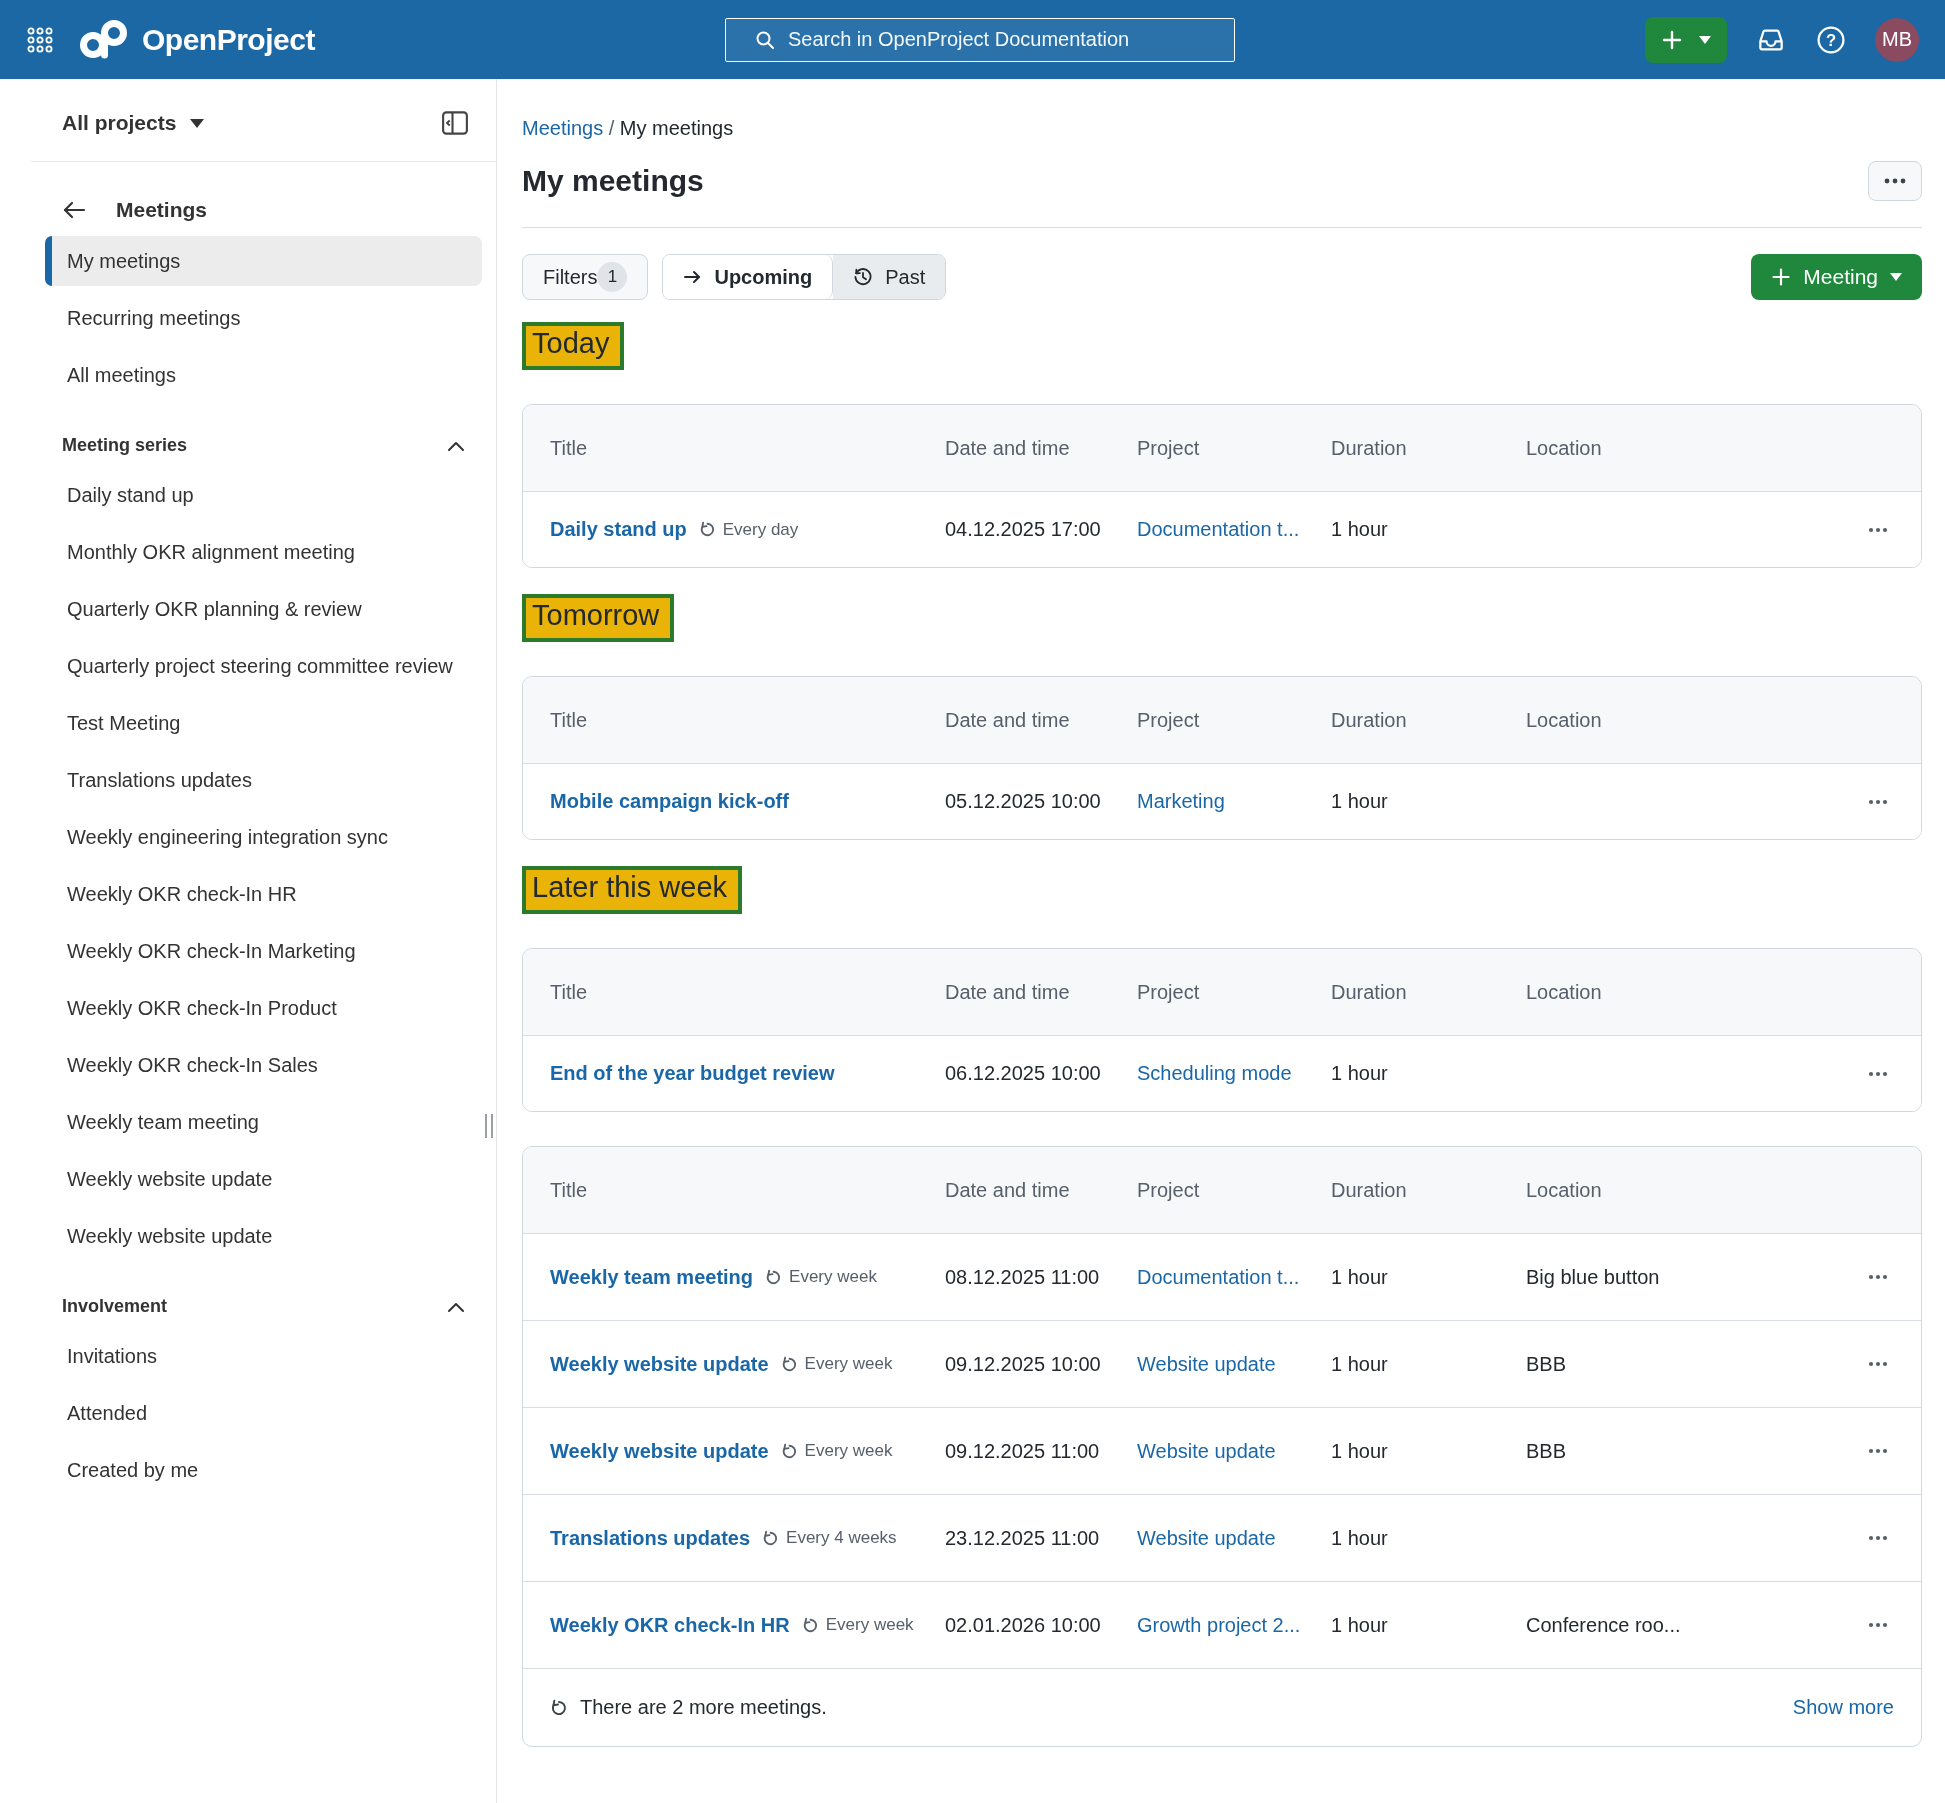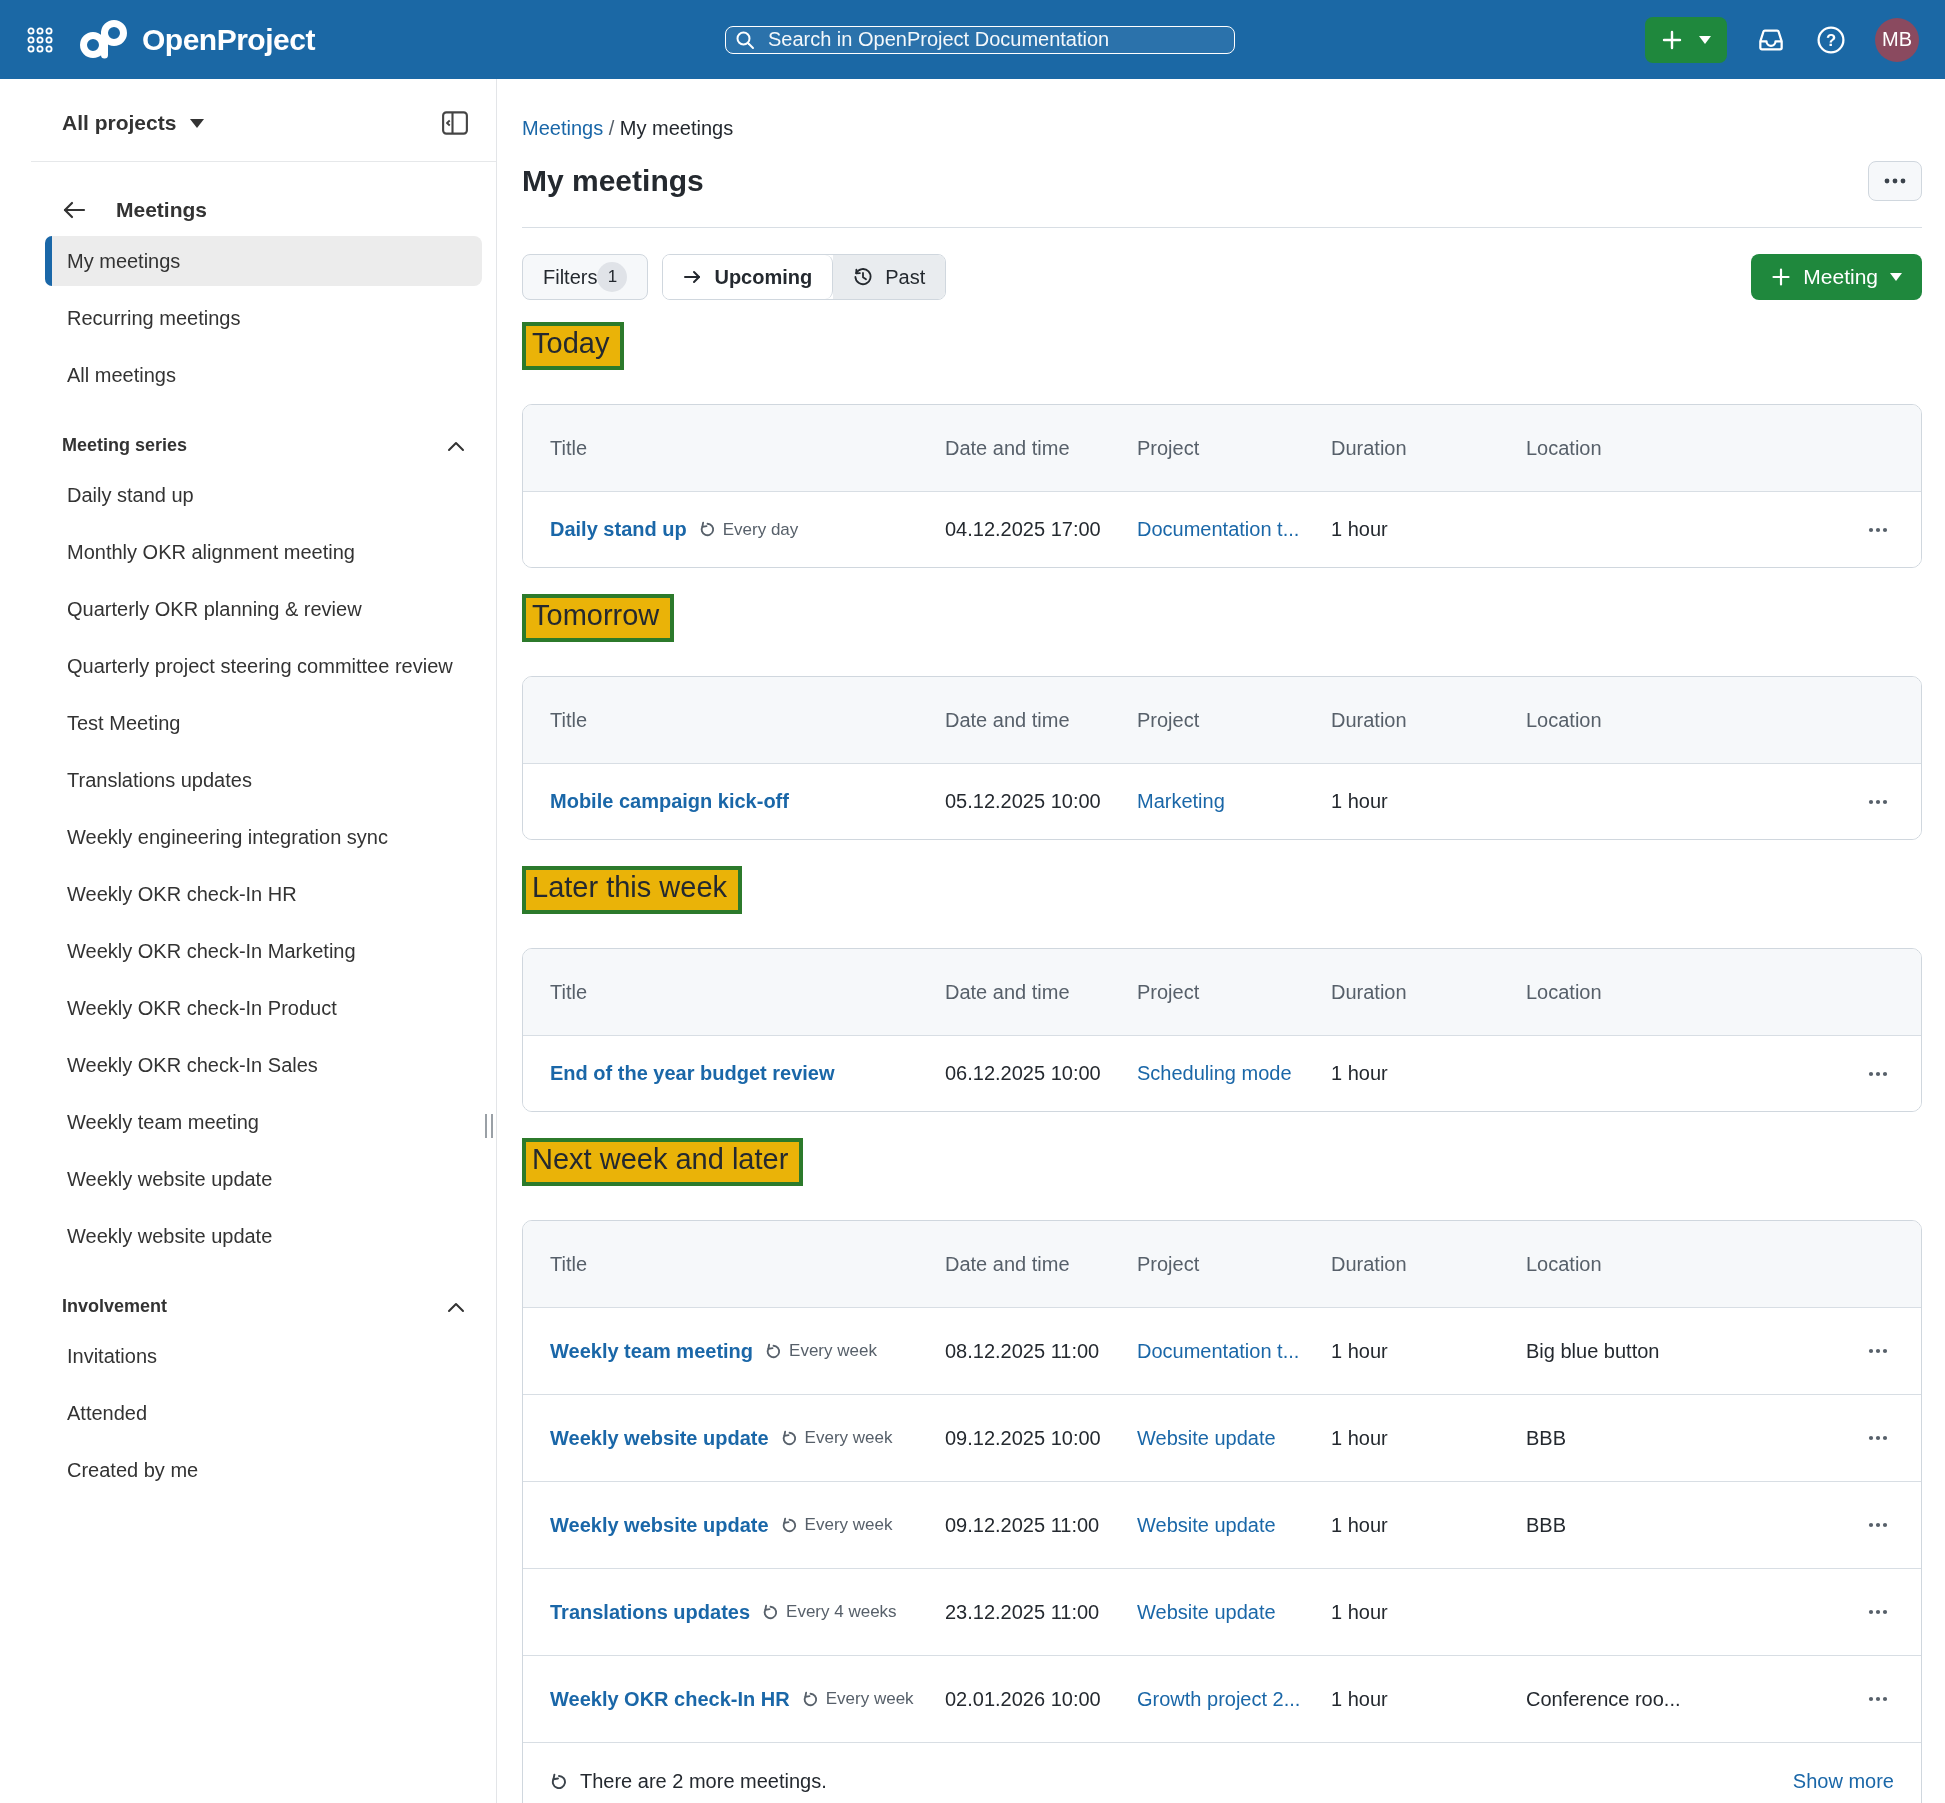--- a/index.html
+++ b/index.html
@@ -14,23 +14,23 @@
   
   .app-header{
     height:79px; background:#1B68A5; display:flex; align-items:center;
     padding:0 26px; gap:22px;
   }
   .hdr-left{ display:flex; align-items:center; gap:24px; }
   .logo{ display:flex; align-items:center; gap:12px; }
   .logo-text{ color:#fff; font-size:30px; font-weight:700; letter-spacing:-.5px; }
   .hdr-spacer{ flex:1; }
   .search-box{
-    width:510px; height:28px; border:1.5px solid #fff; border-radius:8px;
+    width:510px; height:44px; border:1.5px solid #fff; border-radius:2px;
     background:rgba(255,255,255,.07); display:flex; align-items:center;
-    gap:12px; padding:0 8px;
+    gap:12px; padding:0 28px;
   }
   .search-box input{
     flex:1; background:transparent; border:none; outline:none;
     color:#fff; font-size:20px; font-family:inherit;
   }
   .search-box input::placeholder{ color:rgba(255,255,255,.95); opacity:1; }
   .hdr-right{ display:flex; align-items:center; gap:28px; }
   .create-btn{
     height:46px; background:#1F883D; border:none; border-radius:8px;
     display:flex; align-items:center; gap:16px; padding:0 16px;
@@ -521,23 +521,20 @@
                   <circle cx="3" cy="3" r="2.1"></circle>
                   <circle cx="10" cy="3" r="2.1"></circle>
                   <circle cx="17" cy="3" r="2.1"></circle>
                 </g>
               </svg>
           </button>
         </div>
       </div>
     </div>
 
-    <div class="section-heading-wrap">
-      <h2 class="section-heading">Next week and later</h2>
-    </div>
     <div class="meetings-table">
       <div class="t-head">
         <div>Title</div>
         <div>Date and time</div>
         <div>Project</div>
         <div>Duration</div>
         <div>Location</div>
         <div></div>
       </div>
 

